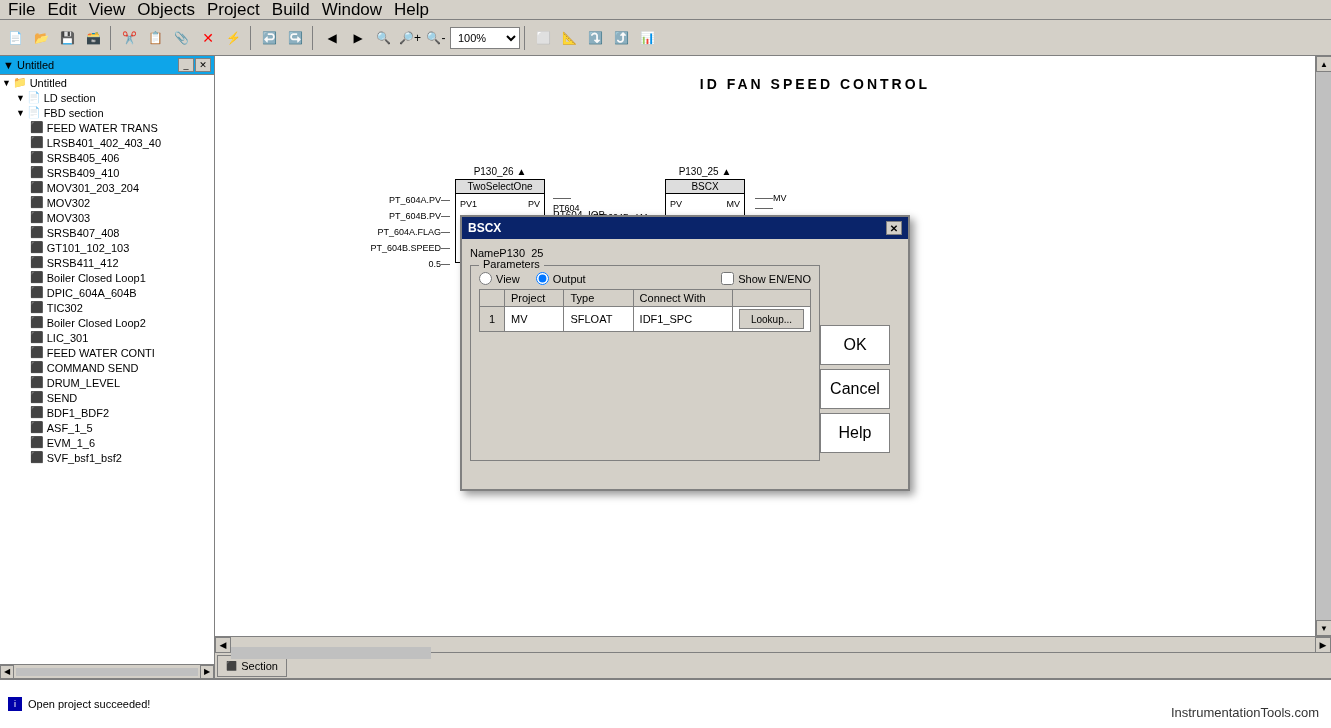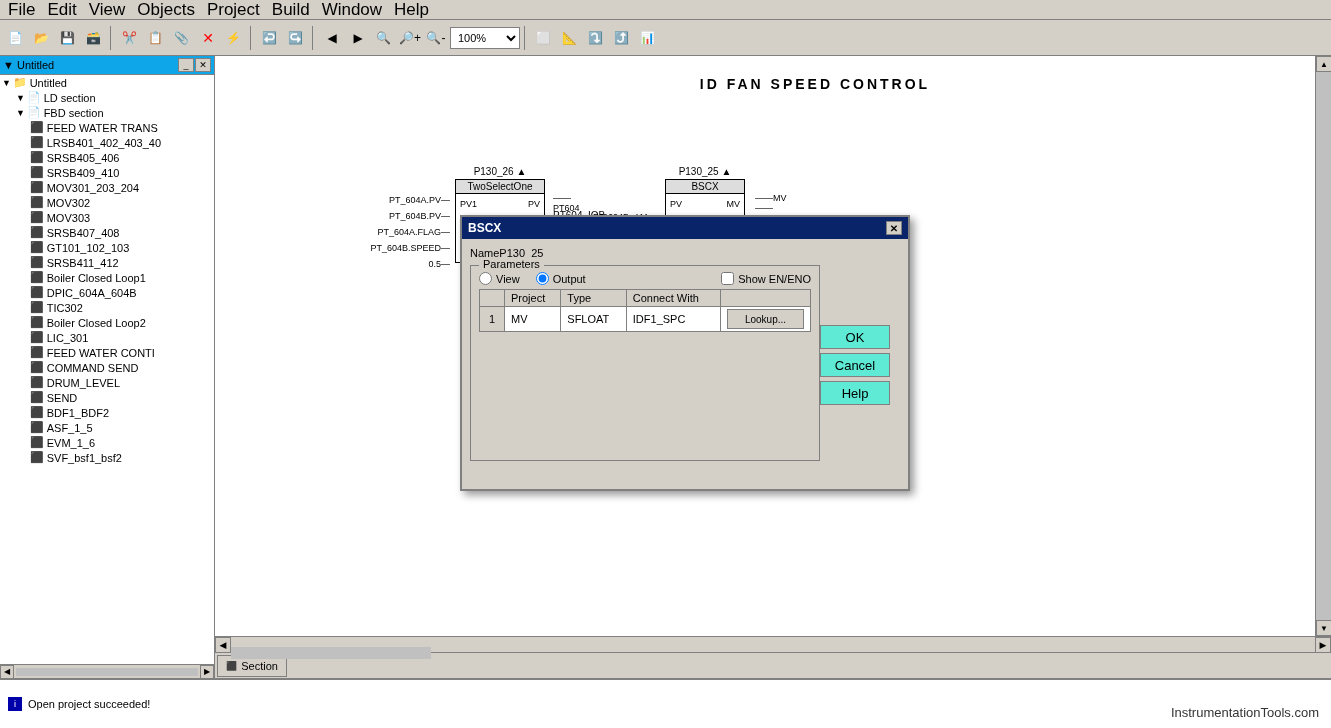--- a/index.html
+++ b/index.html
@@ -59,21 +59,21 @@
     .params-header { display: flex; align-items: center; justify-content: space-between; margin-bottom: 4px; }
     
     
     .modal-table { width: 100%; border-collapse: collapse; font-size: 11px; }
     .modal-table th { background: #d4d0c8; border: 1px solid #808080; padding: 2px 6px; font-weight: normal; text-align: left; }
     .modal-table td { border: 1px solid #808080; padding: 2px 6px; background: white; }
     .modal-table .row-num { background: #d4d0c8; text-align: center; width: 25px; }
     
     
     .modal-btn-area { position: absolute; right: 10px; top: 60px; display: flex; flex-direction: column; gap: 4px; }
-    .modal-btn { width: 70px; height: 24px; background: #5eead4; border: 1px solid #808080; font-size: 13px; cursor: pointer; display: flex; align-items: center; justify-content: center; }
+    .modal-btn { width: 70px; height: 40px; background: #ffffff; border: 1px solid #808080; font-size: 16px; cursor: pointer; display: flex; align-items: center; justify-content: center; }
     .modal-inner { position: relative; padding-right: 80px; }
     
     
     .right-scroll { width: 16px; background: #d4d0c8; border-left: 1px solid #808080; display: flex; flex-direction: column; }
     .scroll-btn { width: 16px; height: 16px; background: #d4d0c8; border: 1px solid #808080; display: flex; align-items: center; justify-content: center; font-size: 8px; cursor: pointer; }
     .scroll-track { flex: 1; background: #c0c0c0; }
   </style>
 </head>
 <body>
 
@@ -398,21 +398,21 @@
                 <th style="width:70px;"></th>
               </tr>
             </thead>
             <tbody>
               <tr>
                 <td class="row-num">1</td>
                 <td>MV</td>
                 <td>SFLOAT</td>
                 <td>IDF1_SPC</td>
                 <td>
-                  <button style="width:77px;height:20px;font-size:10px;background:#d4d0c8;border:1px solid #808080;cursor:pointer;">Lookup...</button>
+                  <button style="width:65px;height:20px;font-size:10px;background:#d4d0c8;border:1px solid #808080;cursor:pointer;">Lookup...</button>
                 </td>
               </tr>
             </tbody>
           </table>
 
           <div style="height:120px;"></div>
         </div>
 
         <div class="modal-btn-area">
           <button class="modal-btn">OK</button>

